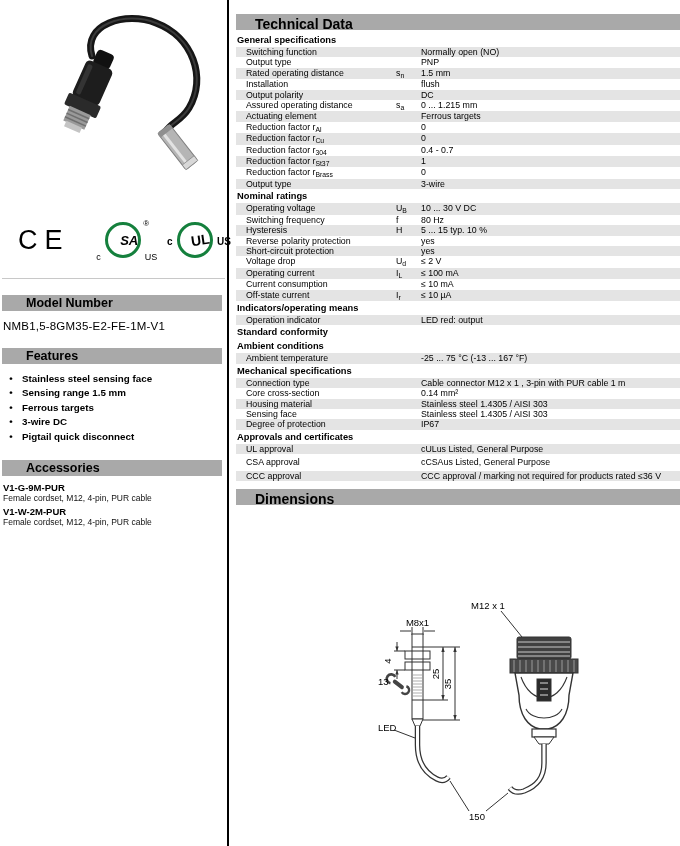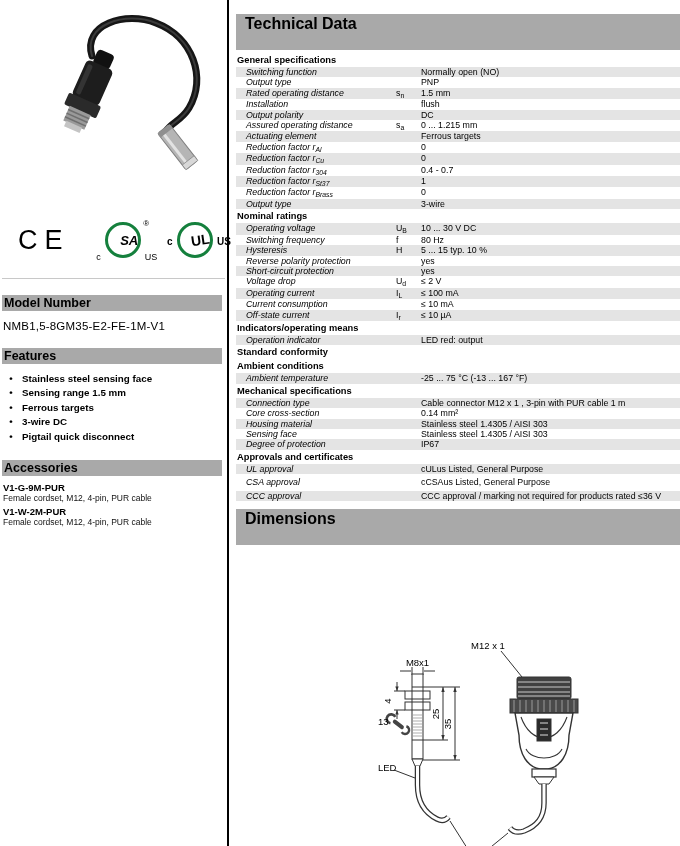--- a/index.html
+++ b/index.html
@@ -23,41 +23,41 @@
   .round-badge{display:flex;align-items:center;justify-content:flex-end;width:36px;height:36px;border:3px solid #15803d;border-radius:50%;font-weight:bold;}
   .csa-mono{font-size:13px;font-weight:bold;font-style:italic;}
   .ul-mono{font-size:14px;font-weight:bold;transform:rotate(-8deg);display:inline-block;}
   .badge-sub-l{position:absolute;left:-9px;bottom:-4px;font-size:9px;}
   .badge-sub-r{position:absolute;right:-16px;bottom:-4px;font-size:9px;}
   .badge-sub-lm{position:absolute;left:-10px;top:14px;font-size:10px;font-weight:bold;}
   .badge-sub-rm{position:absolute;right:-18px;top:14px;font-size:10px;font-weight:bold;}
   .badge-reg{position:absolute;right:-8px;top:-3px;font-size:8px;}
   .sep-line{border-top:1px solid #c8c8c8;margin:10px 2px 0 2px;}
 
-  .bar{background:var(--bar-gray);font-weight:bold;font-size:12.5px;line-height:16px;padding:0 0 0 2px;height:16px;}
+  .bar{background:var(--bar-gray);font-weight:bold;font-size:12.5px;line-height:16px;padding:0 0 0 24px;height:16px;}
   .left-col .bar{margin:16px 5px 0 2px;}
   .model-number{font-weight:normal;font-size:11.5px;margin:9px 0 0 3px;letter-spacing:.2px;}
   .features-list{list-style:none;margin:8px 0 0 0;}
   .features-list li{display:flex;font-weight:bold;font-size:9.8px;line-height:14.4px;}
   .features-list .dot{width:22px;text-align:center;flex:0 0 22px;}
   .acc-list{margin:6px 0 0 3px;}
   .acc-item{margin-bottom:3px;}
   .acc-name{font-weight:bold;font-size:9.5px;line-height:11px;}
   .acc-desc{font-size:8.5px;line-height:10px;color:#111;}
 
   
   .right-col{position:absolute;left:236px;top:0;width:444px;height:846px;}
-  .right-col .bar-big{background:var(--bar-gray);font-weight:bold;font-size:16px;line-height:20px;height:36px;padding-left:9px;margin-top:14px;}
+  .right-col .bar-big{background:var(--bar-gray);font-weight:bold;font-size:14px;line-height:20px;height:16px;padding-left:19px;margin-top:14px;}
   .right-col .bar-dims{margin-top:8px;}
   .spec-table{margin-top:3px;}
   .group-header{font-weight:bold;font-size:9.3px;line-height:13px;padding-left:1px;padding-top:1px;}
   .tr{display:flex;align-items:flex-start;font-size:8.8px;line-height:10.4px;}
   .tr.stripe{background:var(--stripe);}
   .tr.spaced{margin-bottom:3px;}
-  .td-label{flex:0 0 160px;padding-left:10px;font-style:italic;}
+  .td-label{flex:0 0 160px;padding-left:10px;}
   .td-symbol{flex:0 0 25px;}
   .td-value{flex:1;padding-right:2px;}
   .sub{font-size:6.8px;position:relative;top:2px;}
   .drawing-wrap{margin:92px 0 0 100px;width:305px;}
   svg text{font-family:"Liberation Sans","DejaVu Sans",sans-serif;}
 </style>
 </head>
 <body>
 
 <div class="page">

